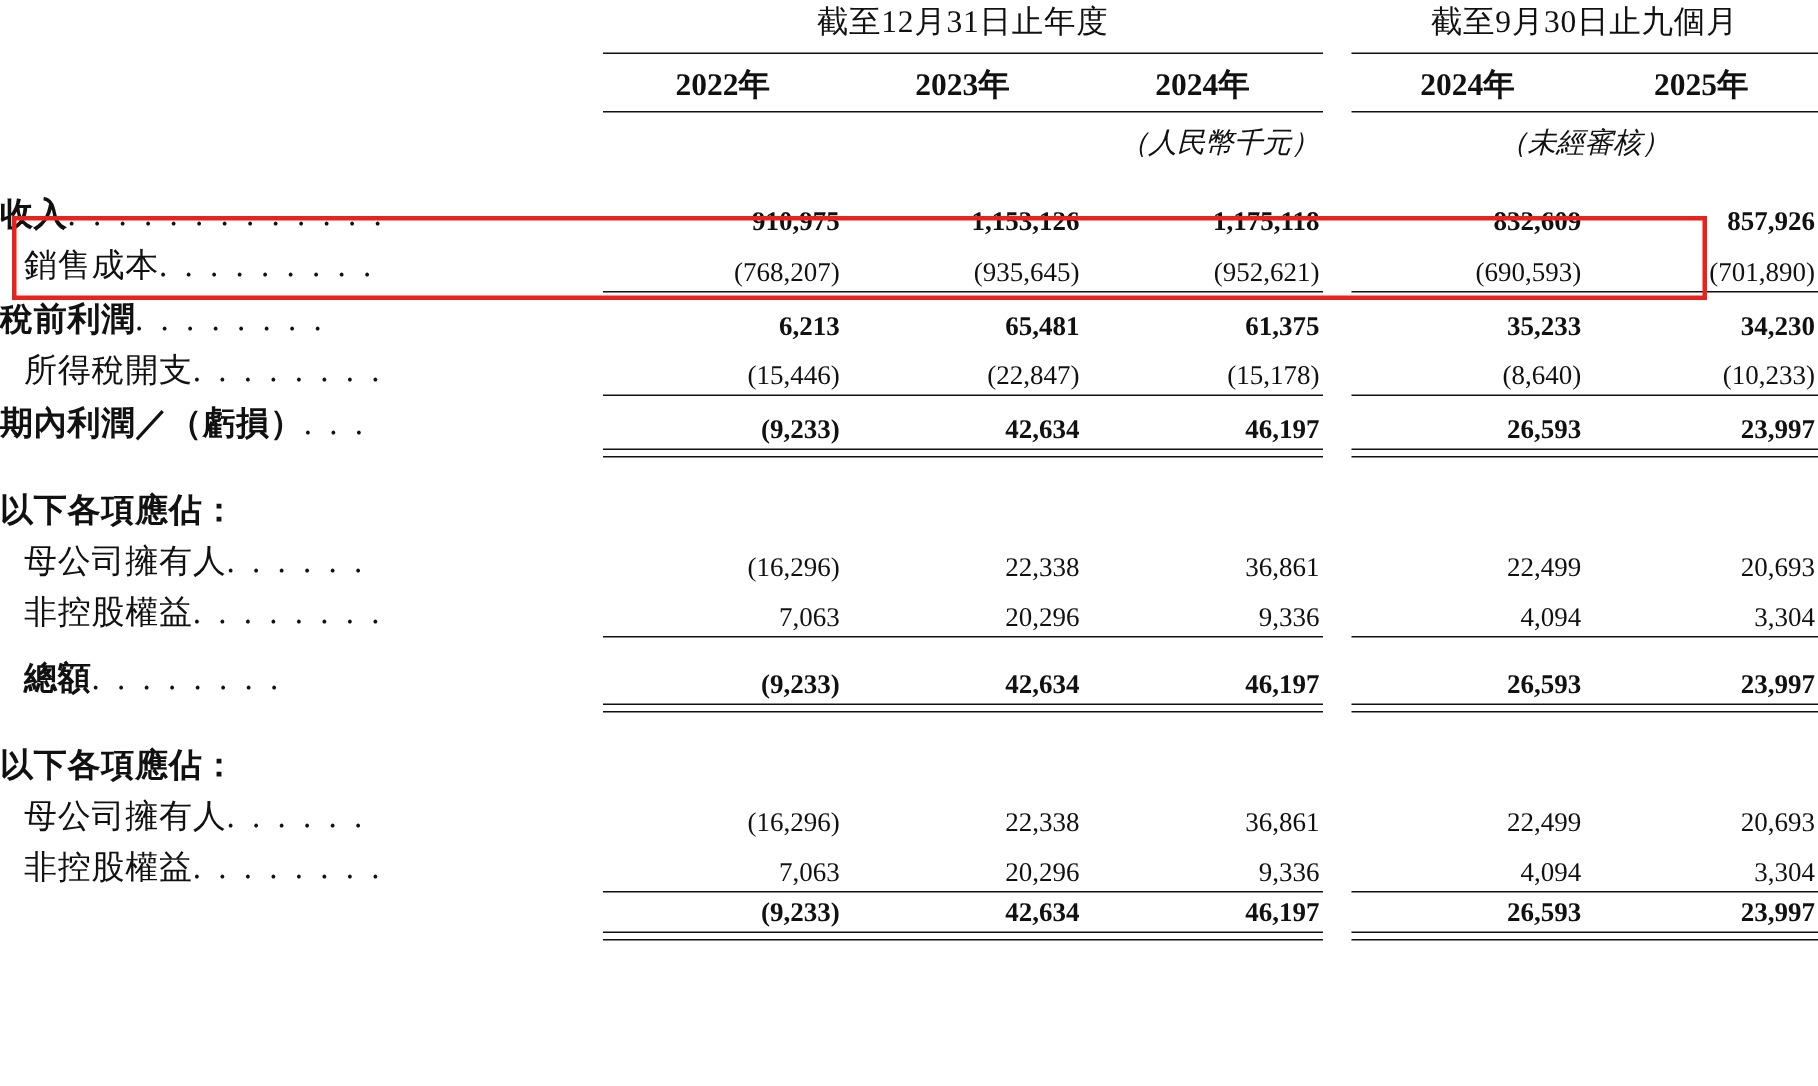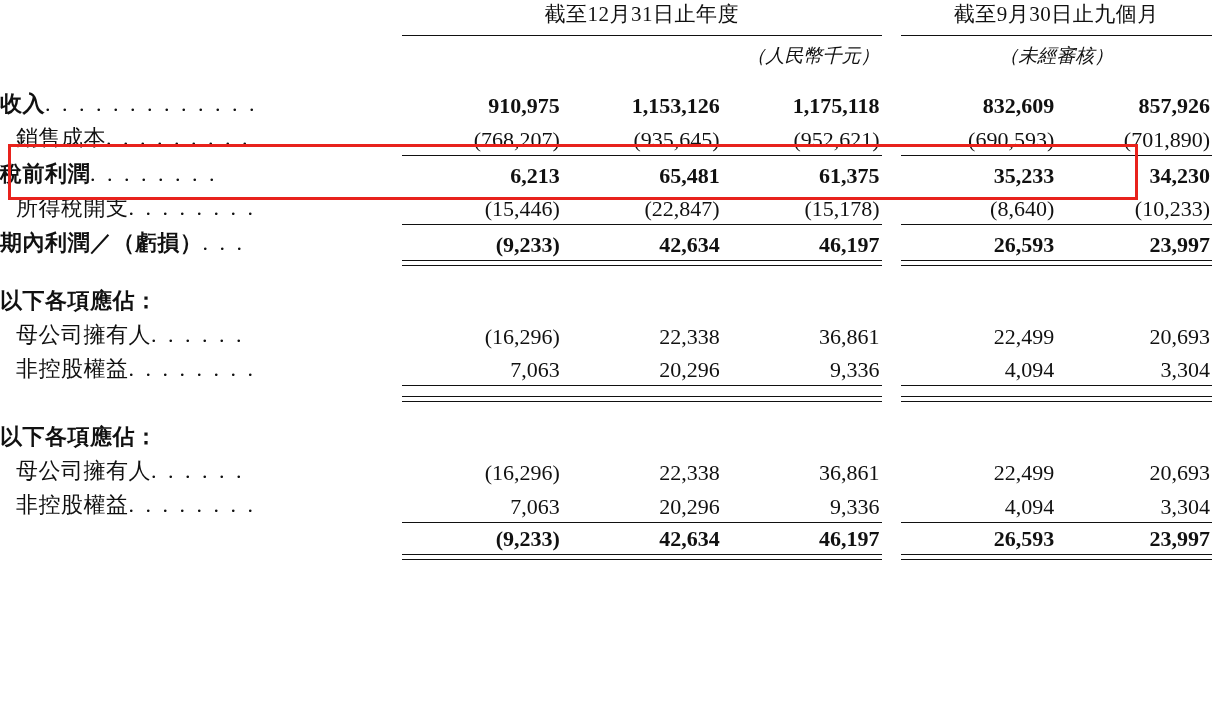--- a/index.html
+++ b/index.html
@@ -94,21 +94,21 @@
   }
   .lbl.bold { font-weight: bold; }
   .lbl .dots {
     letter-spacing: 3px;
     font-weight: normal;
   }
   .lbl-indent { padding-left: 16px; }
 
   .num {
     text-align: right;
-    font-size: 22px;
+    font-size: 18px;
     white-space: nowrap;
     padding-top: 2px;
     padding-bottom: 2px;
     padding-right: 2px;
   }
   .num.bold { font-weight: bold; }
 
   .spacer-row td { height: 18px; }
   .spacer-sm td { height: 9px; }
 
@@ -156,20 +156,29 @@
       <td class="hdr-group" colspan="2">截至9月30日止九個月</td>
     </tr>
 
     <tr>
       <td class="hdr-rule-cell"></td>
       <td class="hdr-rule-cell hdr-rule" colspan="3"></td>
       <td class="hdr-rule-cell"></td>
       <td class="hdr-rule-cell hdr-rule" colspan="2"></td>
     </tr>
 
+    <tr>
+      <td></td>
+      <td class="hdr-year hdr-year-underline">2022年</td>
+      <td class="hdr-year hdr-year-underline">2023年</td>
+      <td class="hdr-year hdr-year-underline">2024年</td>
+      <td></td>
+      <td class="hdr-year hdr-year-underline">2024年</td>
+      <td class="hdr-year hdr-year-underline">2025年</td>
+    </tr>
 
     <tr>
       <td></td>
       <td class="hdr-unit" colspan="3">（人民幣千元）</td>
       <td></td>
       <td class="hdr-unaudited" colspan="2">（未經審核）</td>
     </tr>
 
     <tr class="spacer-row">
           <td colspan="7"></td>
@@ -293,20 +302,29 @@
       <td class="rule-cell"></td>
       <td class="rule-cell line-single"></td>
       <td class="rule-cell line-single"></td>
     </tr>
 
     <tr class="spacer-sm">
           <td colspan="7"></td>
         </tr>
 
 
+    <tr>
+      <td class="lbl bold lbl-indent"><span>總額</span><span class="dots">. . . . . . . .</span></td>
+      <td class="num bold">(9,233)</td>
+      <td class="num bold">42,634</td>
+      <td class="num bold">46,197</td>
+      <td></td>
+      <td class="num bold">26,593</td>
+      <td class="num bold">23,997</td>
+    </tr>
 
     <tr>
       <td class="rule-cell"></td>
       <td class="rule-cell line-double"></td>
       <td class="rule-cell line-double"></td>
       <td class="rule-cell line-double"></td>
       <td class="rule-cell"></td>
       <td class="rule-cell line-double"></td>
       <td class="rule-cell line-double"></td>
     </tr>

